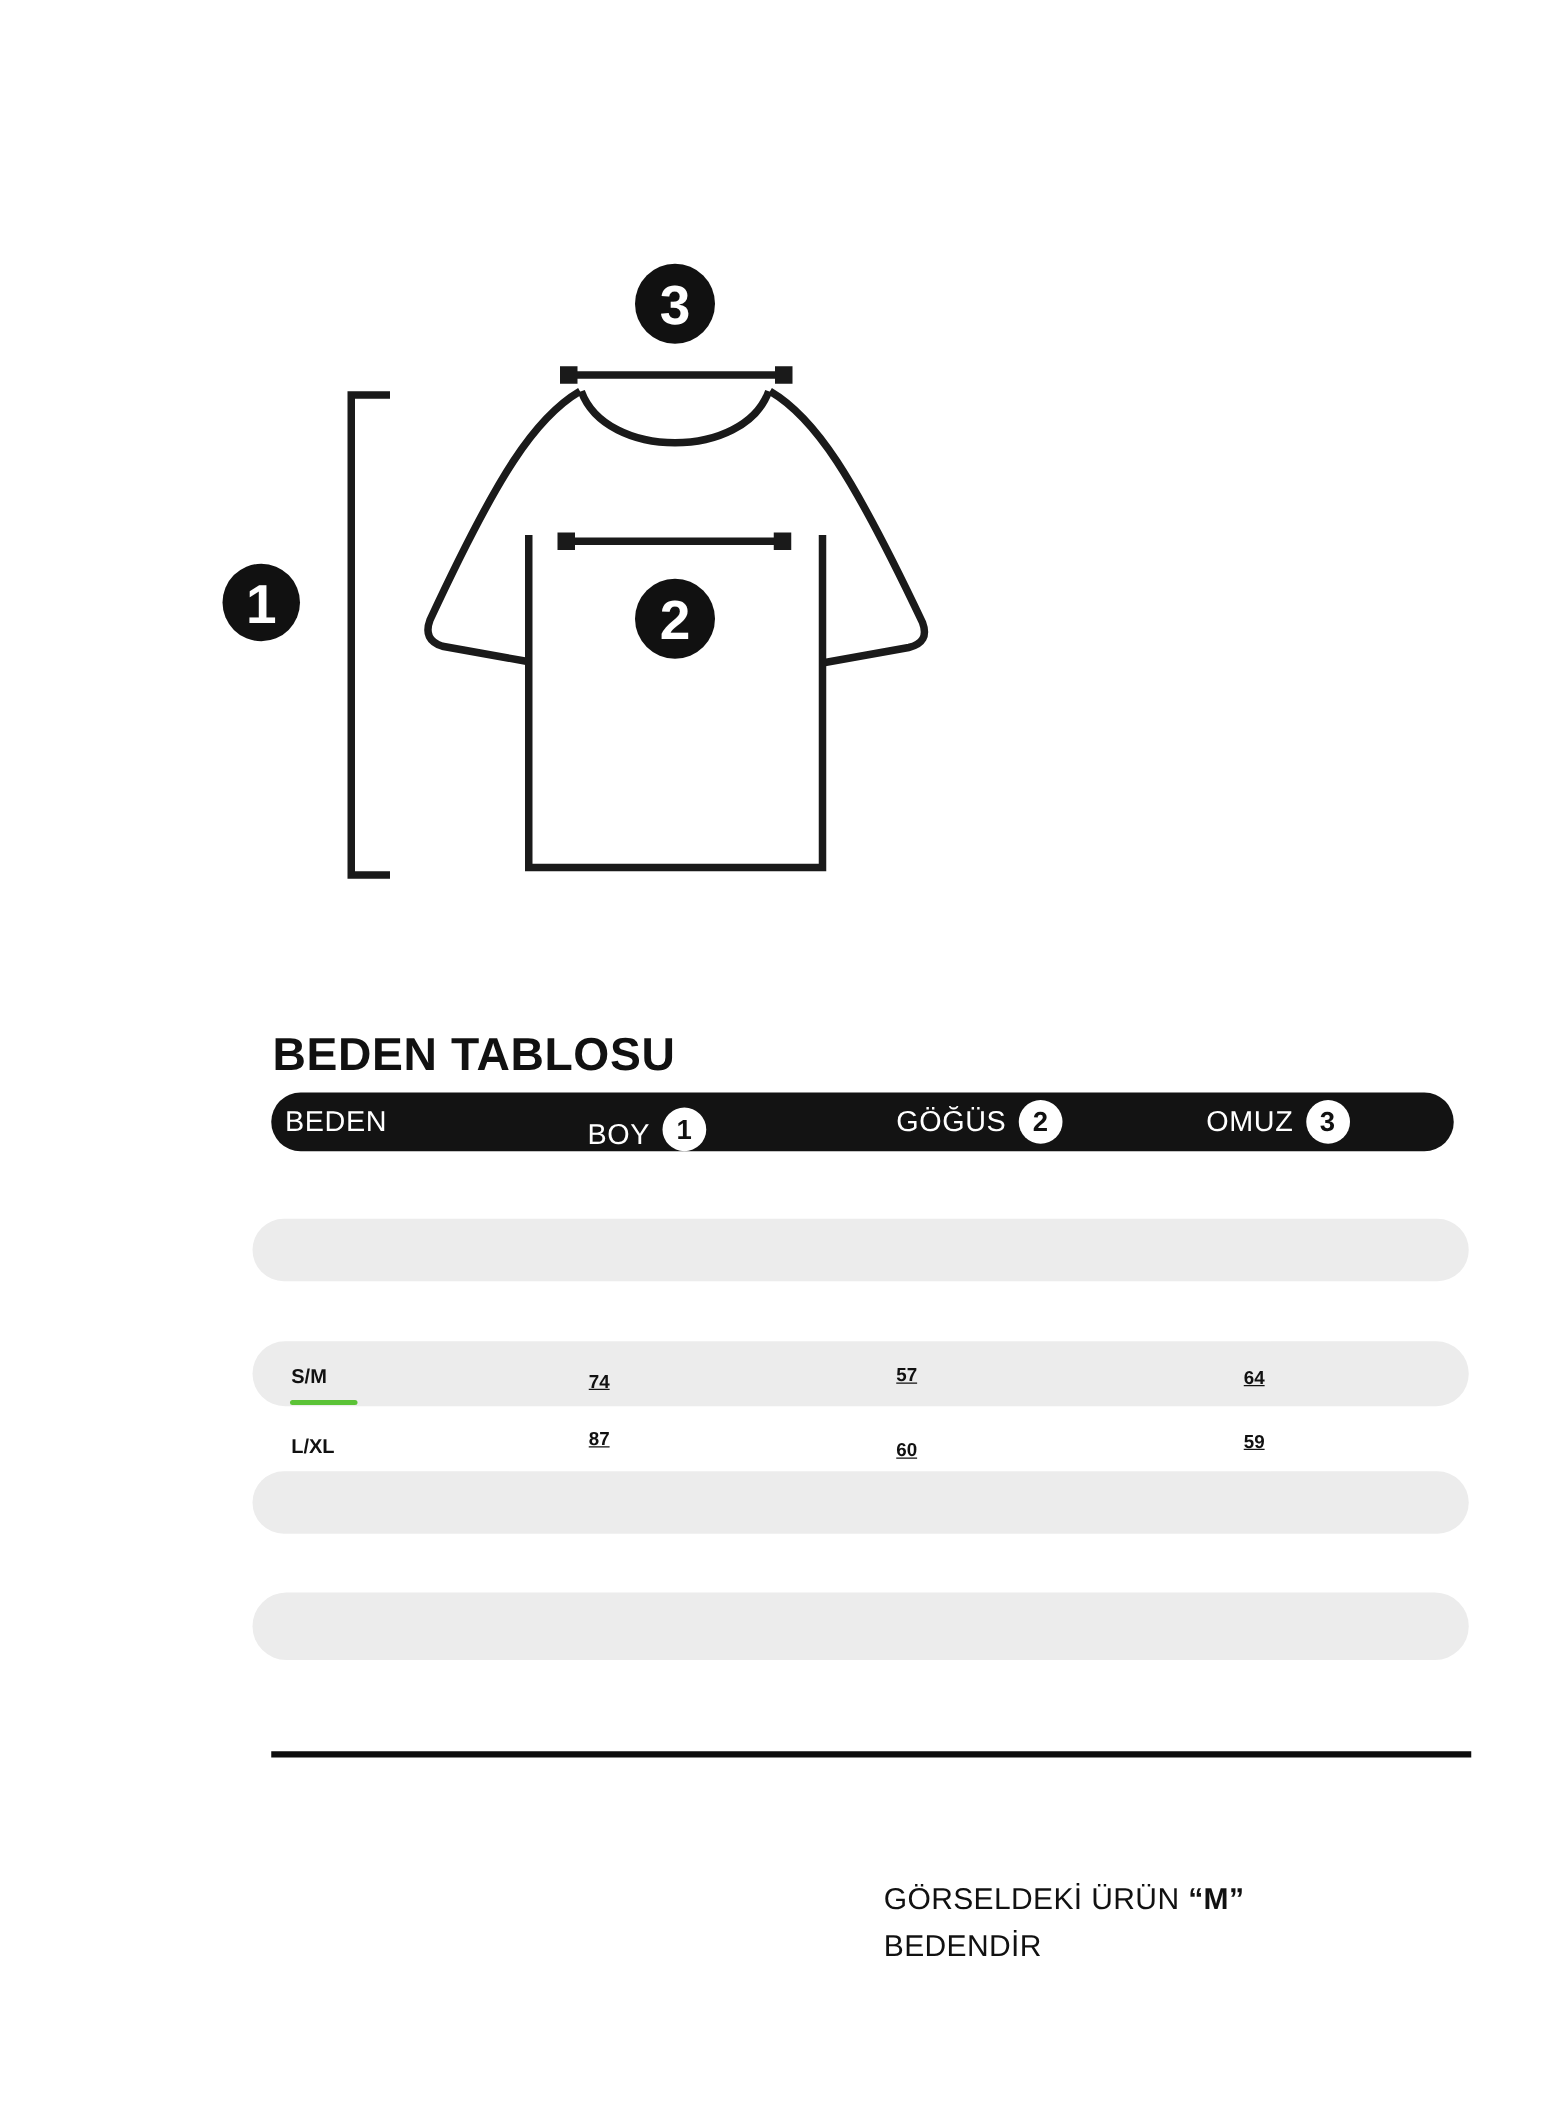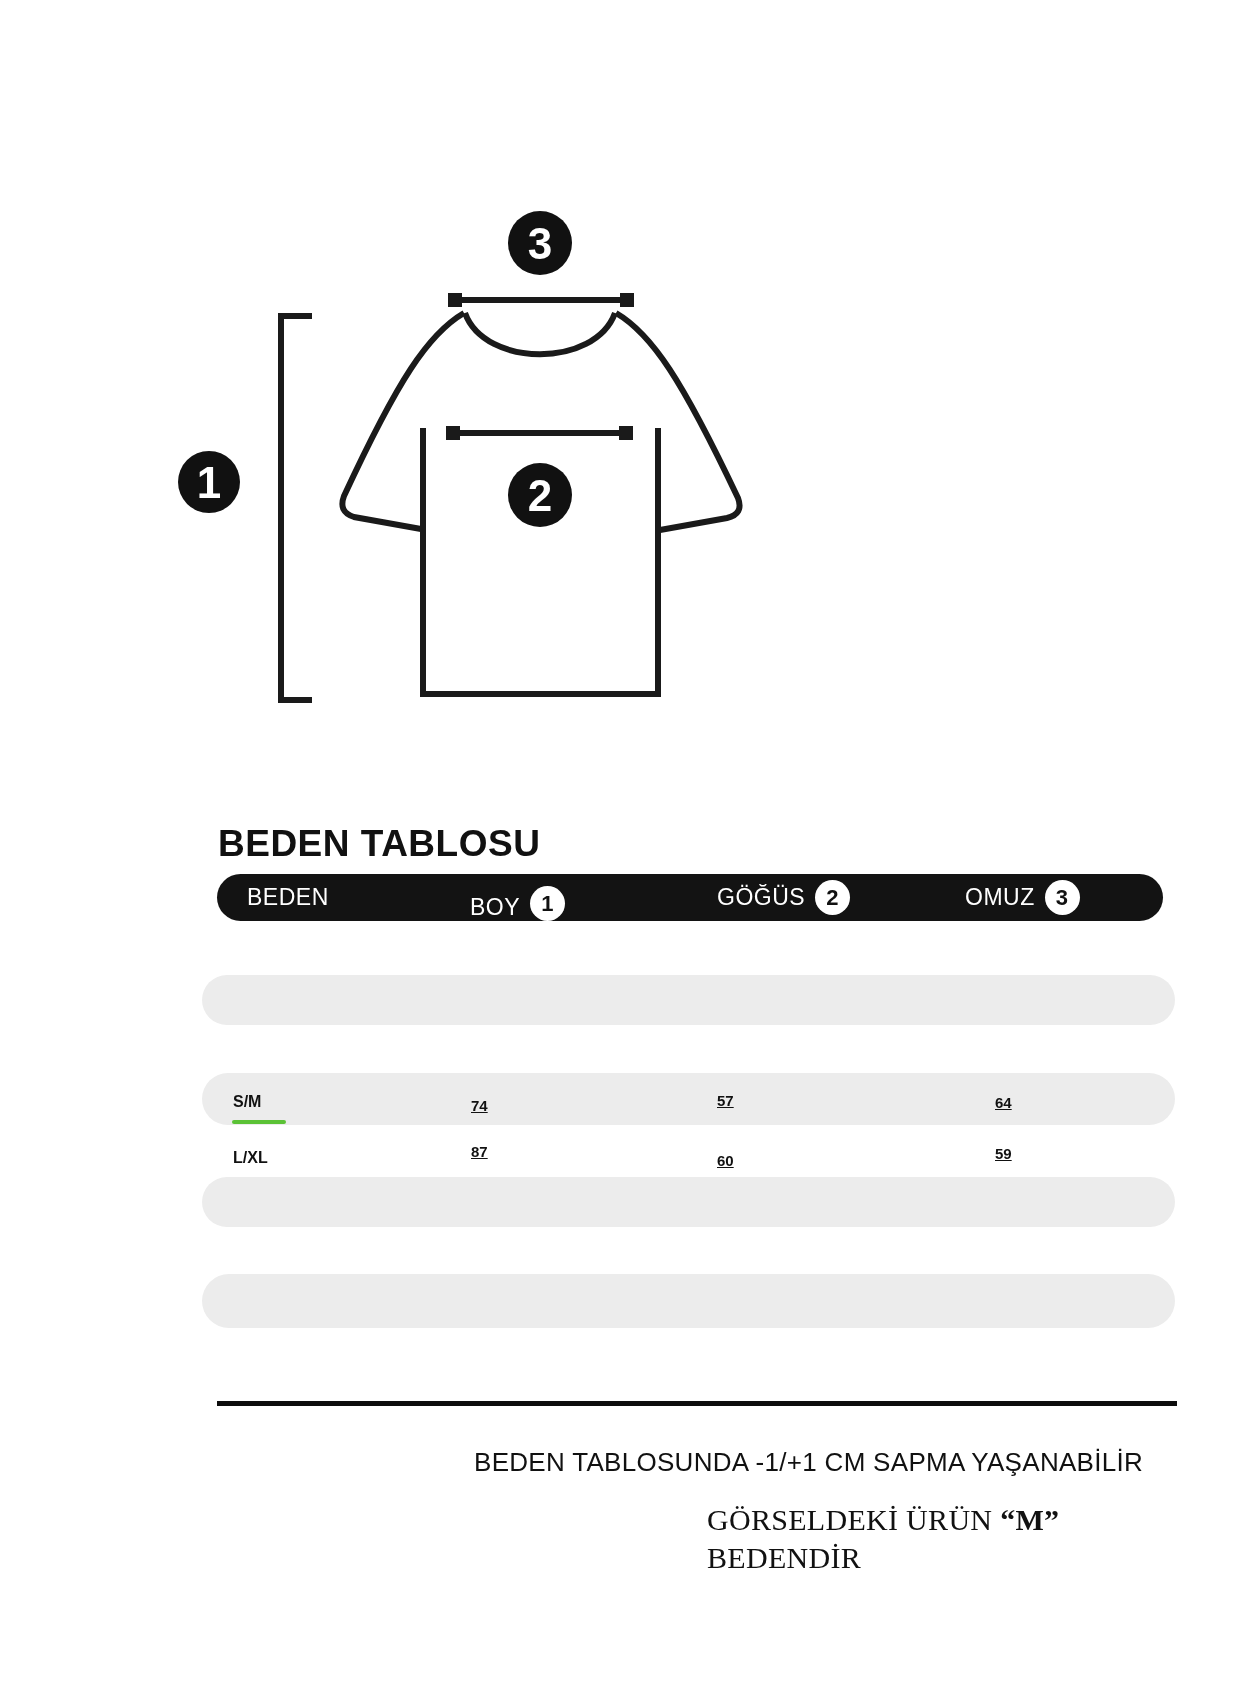--- a/index.html
+++ b/index.html
@@ -35,21 +35,21 @@
     position:absolute;top:0;height:100%;
     display:flex;align-items:center;
     font-size:23px;letter-spacing:0.5px;white-space:nowrap;
   }
   .hcell .num{
     width:35px;height:35px;margin-left:10px;border-radius:50%;
     background:#ffffff;color:#111111;
     display:flex;align-items:center;justify-content:center;
     font-size:22px;font-weight:bold;
   }
-  .hc-beden{left:30px;}
+  .hc-beden{left:11px;}
   .hc-boy{left:253px;align-items:flex-end;}
   .hc-gogus{left:500px;}
   .hc-omuz{left:748px;}
   
   .pill{
     position:absolute;left:202px;width:973px;
     background:#ececec;
   }
   .pill.r1{top:975px;height:50px;border-radius:25px;}
   .pill.r2{top:1073px;height:52px;border-radius:26px;}
@@ -72,21 +72,21 @@
   .divider{
     position:absolute;left:217px;top:1401px;width:960px;height:5px;
     background:#0d0d0d;
   }
   .foot1{
     position:absolute;left:474px;top:1447px;
     font-size:26px;letter-spacing:0.3px;color:#111111;white-space:nowrap;
   }
   .foot23{
     position:absolute;left:707px;top:1501px;
-    font-size:30px;letter-spacing:0.3px;color:#111111;line-height:38px;font-family:Liberation Serif, serif;
+    font-size:24px;letter-spacing:0.3px;color:#111111;line-height:38px;
   }
   .foot23 .bold{font-weight:bold;}
 </style>
 </head>
 <body>
 
 <div class="page">
 
   <svg class="diagram" width="1236" height="760" viewBox="0 0 1236 760">
 
@@ -144,19 +144,18 @@
   <div class="cell val v-gogus" style="top:1093px;">57</div>
   <div class="cell val v-omuz" style="top:1095px;">64</div>
 
   <div class="cell size-label" style="top:1150px;">L/XL</div>
   <div class="cell val v-boy" style="top:1144px;">87</div>
   <div class="cell val v-gogus" style="top:1153px;">60</div>
   <div class="cell val v-omuz" style="top:1146px;">59</div>
 
   <div class="divider"></div>
 
-  <div class="foot1">BEDEN TABLOSUNDA -1/+1 CM SAPMA YAŞANABİLİR</div>
   <div class="foot23">
     <span>GÖRSELDEKİ ÜRÜN </span><span class="bold">“M”</span><br>
     <span>BEDENDİR</span>
   </div>
 
 </div>
 
 </body></html>

